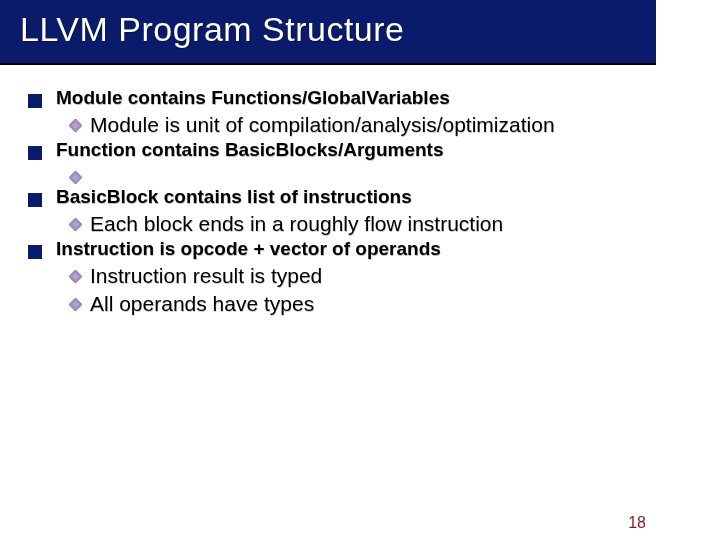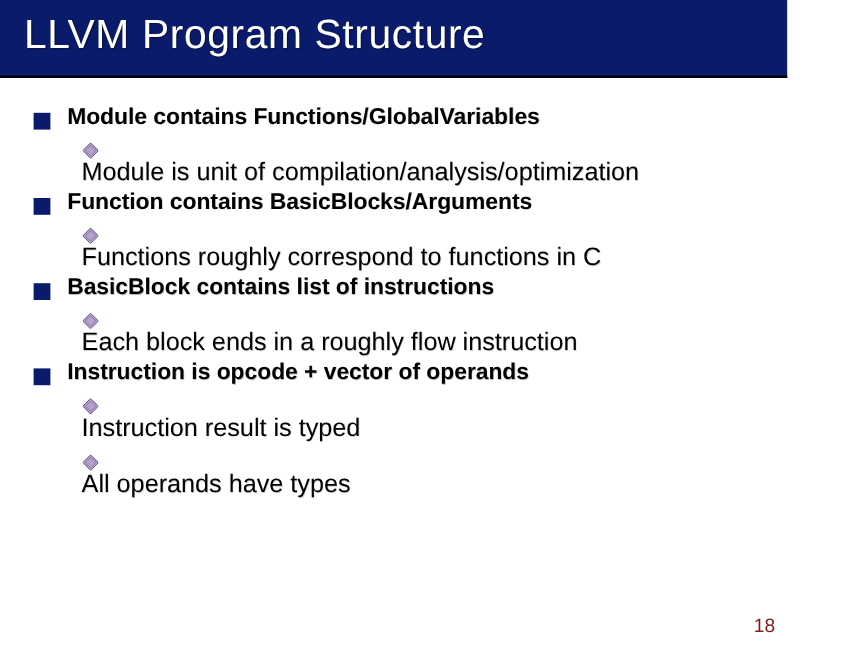--- a/index.html
+++ b/index.html
@@ -28,21 +28,21 @@
     margin-top: 7px;
     margin-right: 14px;
     flex: 0 0 14px;
   }
   .l1-text {
     font-size: 19px;
     font-weight: bold;
     color: #000;
     text-shadow: 0.5px 0.5px 0.5px rgba(0,0,0,0.25);
   }
-  .l2-row { display: flex; align-items: flex-start; margin-left: 40px; margin-top: 4px; margin-bottom: 2px; flex-direction: column; }
+  .l2-row { display: flex; align-items: flex-start; margin-left: 40px; margin-top: 4px; margin-bottom: 2px; }
   .dia {
     width: 14px; height: 14px; flex: 0 0 14px; margin-top: 5px; margin-right: 8px;
     display: inline-flex; align-items: center; justify-content: center;
   }
   .dia svg { display: block; }
   .l2-text {
     font-size: 21px;
     color: #000;
     text-shadow: 0.5px 0.5px 0.5px rgba(0,0,0,0.2);
   }
@@ -82,21 +82,20 @@
       <span class="sq"></span>
       <span class="l1-text">Function contains BasicBlocks/Arguments</span>
     </div>
     <div class="l2-row">
       <span class="dia">
         <svg width="13" height="13" viewBox="0 0 12 12">
             <polygon points="6,0 12,6 6,12 0,6" fill="#b4a2cc" stroke="#4a2e73" stroke-width="0.6"></polygon>
             <polygon points="6,2 10,6 6,10 2,6" fill="none" stroke="#7a5fa0" stroke-width="0.5"></polygon>
           </svg>
       </span>
-      <span class="l2-text">Functions roughly correspond to functions in C</span>
     </div>
 
     <div class="l1-row">
       <span class="sq"></span>
       <span class="l1-text">BasicBlock contains list of instructions</span>
     </div>
     <div class="l2-row">
       <span class="dia">
         <svg width="13" height="13" viewBox="0 0 12 12">
             <polygon points="6,0 12,6 6,12 0,6" fill="#b4a2cc" stroke="#4a2e73" stroke-width="0.6"></polygon>

